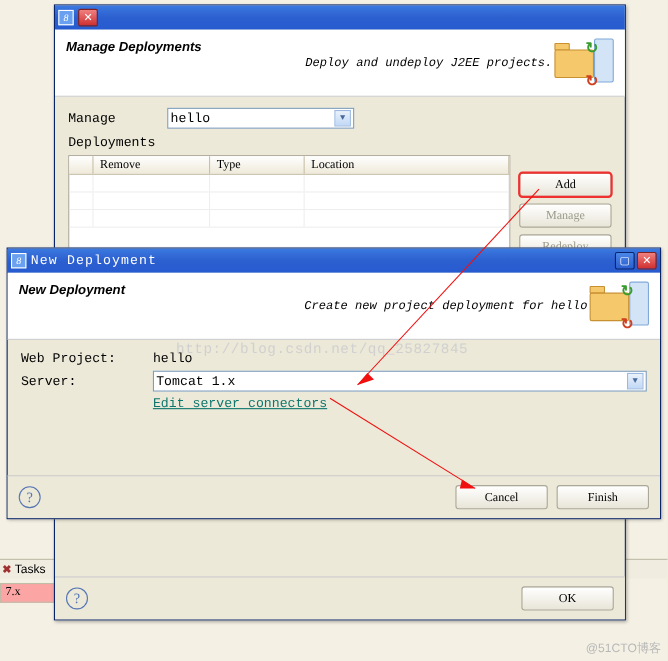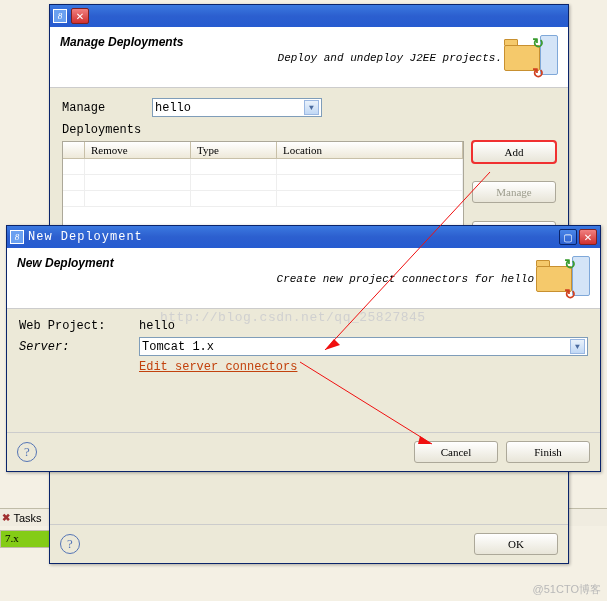--- a/index.html
+++ b/index.html
@@ -74,32 +74,32 @@
   .dlg-body { padding: 10px 12px; }
   .form-row { display:flex; align-items:center; margin-bottom:4px; font-family:"Courier New",monospace; font-size:12px;}
   .form-row label { min-width:90px;}
   .select {
     border:1px solid #7f9db9; background:#fff; height:19px;
     display:flex;align-items:center;padding:0 2px;position:relative;cursor:pointer;
     font-family:"Courier New",monospace;font-size:12px;
   }
   .select .val{flex:1;}
   .select .drop{width:15px;height:15px;background:linear-gradient(#eaf2fb,#c1d8f5);border:1px solid #9bb8e2;display:flex;align-items:center;justify-content:center;font-size:8px;color:#4a6a9e;}
-  .link{color:#c2410c;text-decoration:underline;cursor:pointer;font-family:"Courier New",monospace;font-size:12px;}
+  .link{color:#0f766e;text-decoration:underline;cursor:pointer;font-family:"Courier New",monospace;font-size:12px;}
   
   
   .table-area { display:flex; gap:8px;}
   .table-box { flex:1; border:1px solid #aca899; background:#fff; min-height:100px;}
   .thead { display:flex; background:linear-gradient(#fff,#eee9d9); border-bottom:1px solid #c8c0a8;}
   .th { padding:2px 6px; border-right:1px solid #c8c0a8; font-family:Tahoma;font-size:11px;}
   .th:first-child{width:22px;padding:2px;}
   .tbody-row{display:flex;height:16px;border-bottom:1px solid #eee;}
   .tbody-row .cell{border-right:1px solid #eee;}
   .tbody-row .cell:first-child{width:22px;}
-  .btn-col { display:flex; flex-direction:column; gap:18px; width:84px;}
+  .btn-col { display:flex; flex-direction:column; gap:6px; width:84px;margin-top:16px;}
   .button {
     height:22px; background:linear-gradient(#fff,#e8e5d8);
     border:1px solid #aca899; border-radius:3px;
     font-family:Tahoma;font-size:11px;text-align:center;
     line-height:20px;cursor:pointer;
   }
   .button.disabled { color:#9c9c8c; cursor:default;}
   .highlight-red{ outline:2px solid #f03030; outline-offset:-1px;}
   
   .dlg-footer{
@@ -125,21 +125,21 @@
   .brand{position:absolute;right:6px;bottom:4px;color:#b8b8b8;font-size:11px;}
 
   
   svg.ann{position:absolute;pointer-events:none;left:0;top:0;}
   .ann line{stroke:#f01010;stroke-width:1;}
   .ann polygon{fill:#f01010;}
 
   .tasks-row{position:absolute;left:0;top:508px;right:0;height:18px;border-top:1px solid #c0bca8;background:#f0ece0;display:flex;align-items:center;}
   .tasks-label{display:flex;align-items:center;gap:3px;margin-left:2px;}
   .x-ic{color:#a03030;font-weight:bold;font-size:10px;}
-  .srv-row{position:absolute;left:0;top:530px;width:52px;height:18px;background:#84cc16;border:1px solid #c0bca8;font-family:Tahoma;font-size:11px;padding:1px 4px;}
+  .srv-row{position:absolute;left:0;top:530px;width:52px;height:18px;background:#fca5a5;border:1px solid #c0bca8;font-family:Tahoma;font-size:11px;padding:1px 4px;}
 </style>
 </head>
 <body>
 
 <div class="tasks-row">
   <span class="tasks-label">
       <span class="x-ic">✖</span>
       <span>Tasks</span>
     </span>
 </div>
@@ -222,37 +222,37 @@
     <div class="win-icon">8</div>
     <span class="title-text">New Deployment</span>
     <div class="win-btns">
       <div class="win-btn">▢</div>
       <div class="win-btn close">✕</div>
     </div>
   </div>
   <div class="dlg-header">
     <div class="dlg-header-text">
       <div class="dlg-title">New Deployment</div>
-      <div class="dlg-desc mono">Create new project connectors for hello</div>
+      <div class="dlg-desc mono">Create new project deployment for hello</div>
     </div>
     <div class="dlg-header-img">
       <div class="folder-tab"></div>
         <div class="folder-ic"></div>
         <div class="srv-ic"></div>
       <div class="arrow-grn">↻</div>
         <div class="arrow-red">↻</div>
     </div>
   </div>
   <div class="dlg-body">
     <div class="form-row">
       <label style="min-width:120px;">Web Project:</label>
       <span>hello</span>
     </div>
     <div class="form-row">
-      <label style="min-width:120px;font-style:italic;">Server:</label>
+      <label style="min-width:120px;">Server:</label>
       <div class="select" style="flex:1;">
         <span class="val">Tomcat  1.x</span>
         <div class="drop">▼</div>
       </div>
     </div>
     <div class="form-row">
       <label style="min-width:120px;"></label>
       <span class="link">Edit server connectors</span>
     </div>
   </div>

